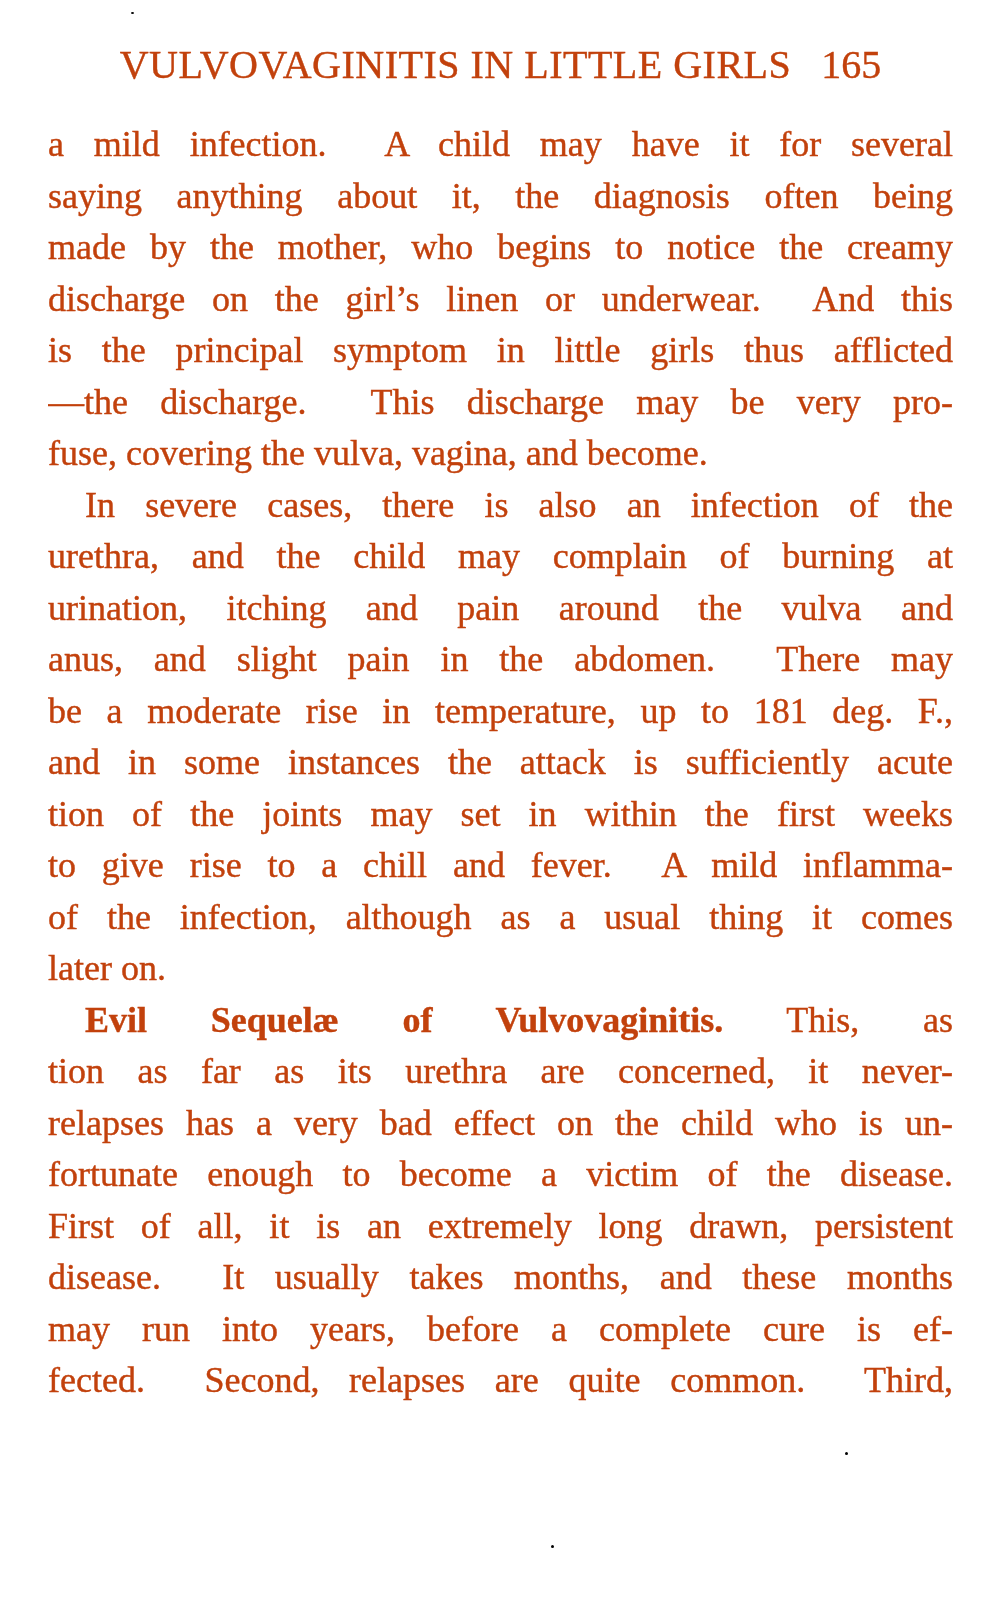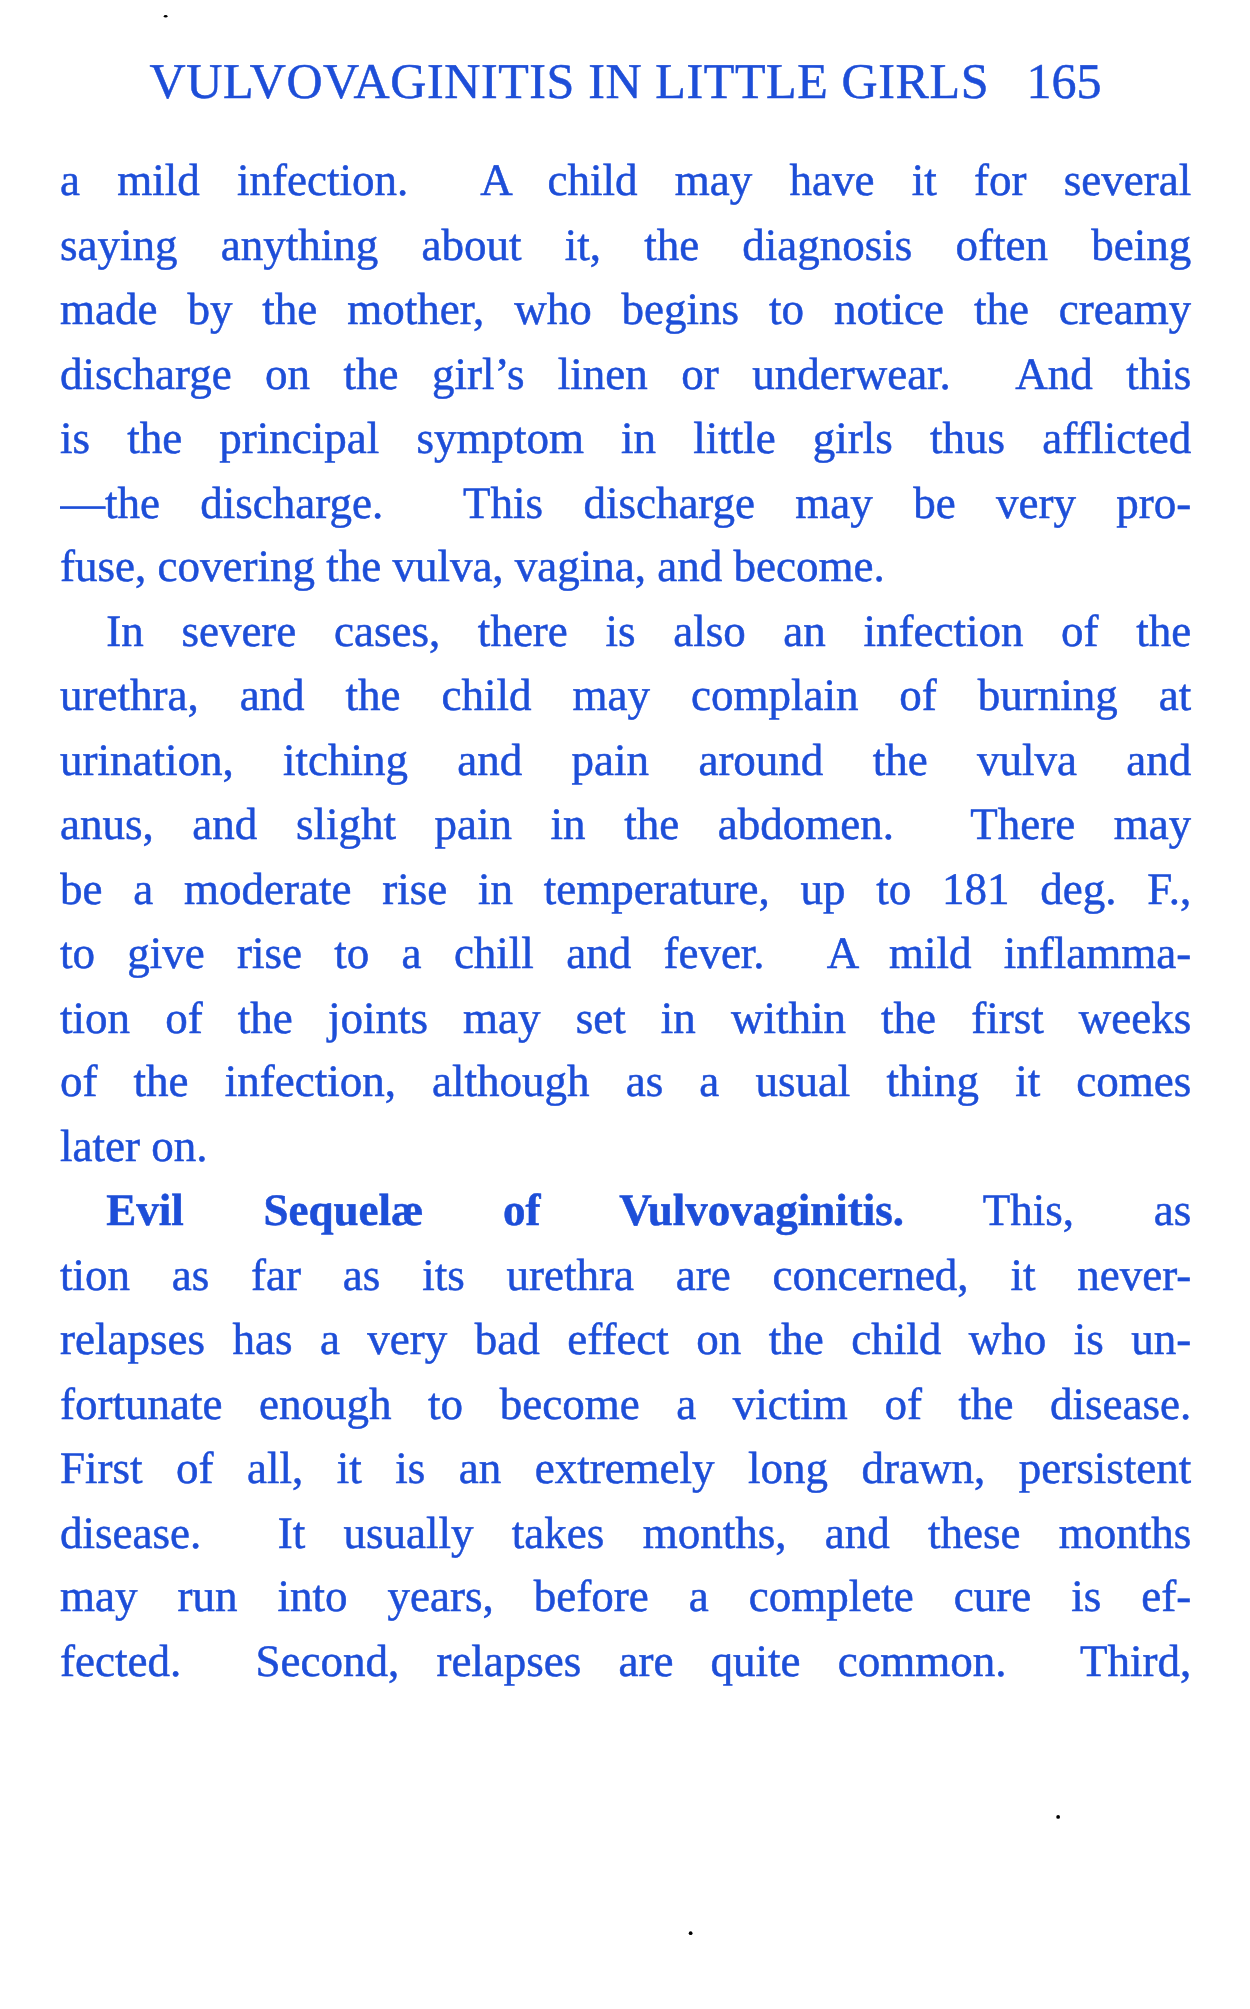--- a/index.html
+++ b/index.html
@@ -59,41 +59,42 @@
   }
   .speck {
     position: absolute;
     background: #000000;
     border-radius: 50%;
   }
 </style>
 </head>
 <body>
 
-<div class="page" style="background: rgb(255, 255, 255); color: #1d4ed8; text-decoration: underline;">
+<div class="page" style="background: rgb(255, 255, 255); color: #c2410c; text-decoration: underline;">
   <div class="running-head">
     <span class="title">VULVOVAGINITIS IN LITTLE GIRLS</span>
     <span class="folio">165</span>
   </div>
 
   <div class="page-body" id="body-lines">
       <div class="line">a mild infection.&nbsp; A child may have it for several</div>
       <div class="line">saying anything about it, the diagnosis often being</div>
       <div class="line">made by the mother, who begins to notice the creamy</div>
       <div class="line">discharge on the girl’s linen or underwear.&nbsp; And this</div>
       <div class="line">is the principal symptom in little girls thus afflicted</div>
       <div class="line">—the discharge.&nbsp; This discharge may be very pro-</div>
       <div class="line flush">fuse, covering the vulva, vagina, and become.</div>
       <div class="line indent">In severe cases, there is also an infection of the</div>
       <div class="line">urethra, and the child may complain of burning at</div>
       <div class="line">urination, itching and pain around the vulva and</div>
       <div class="line">anus, and slight pain in the abdomen.&nbsp; There may</div>
       <div class="line">be a moderate rise in temperature, up to 181 deg. F.,</div>
+      <div class="line">and in some instances the attack is sufficiently acute</div>
+      <div class="line">tion of the joints may set in within the first weeks</div>
       <div class="line">to give rise to a chill and fever.&nbsp; A mild inflamma-</div>
-      <div class="line">tion of the joints may set in within the first weeks</div>
       <div class="line">of the infection, although as a usual thing it comes</div>
       <div class="line flush">later on.</div>
       <div class="line indent"><b>Evil Sequelæ of Vulvovaginitis.</b> <span>This, as</span></div>
       <div class="line">tion as far as its urethra are concerned, it never-</div>
       <div class="line">relapses has a very bad effect on the child who is un-</div>
       <div class="line">fortunate enough to become a victim of the disease.</div>
       <div class="line">First of all, it is an extremely long drawn, persistent</div>
       <div class="line">disease.&nbsp; It usually takes months, and these months</div>
       <div class="line">may run into years, before a complete cure is ef-</div>
       <div class="line">fected.&nbsp; Second, relapses are quite common.&nbsp; Third,</div>

